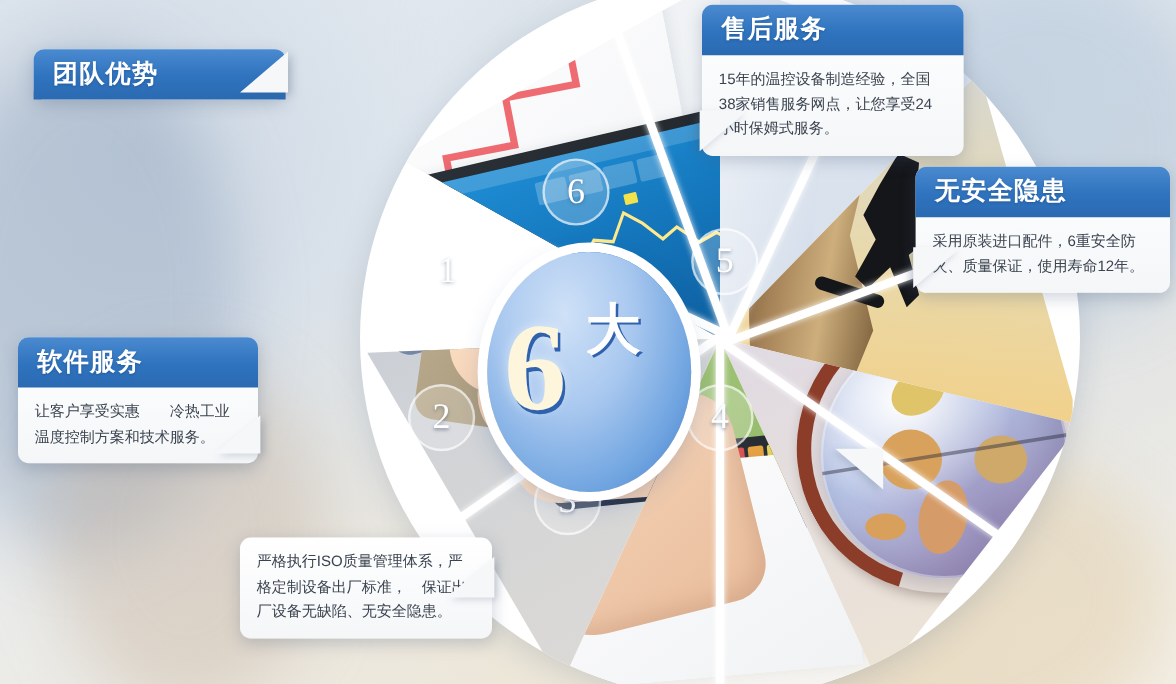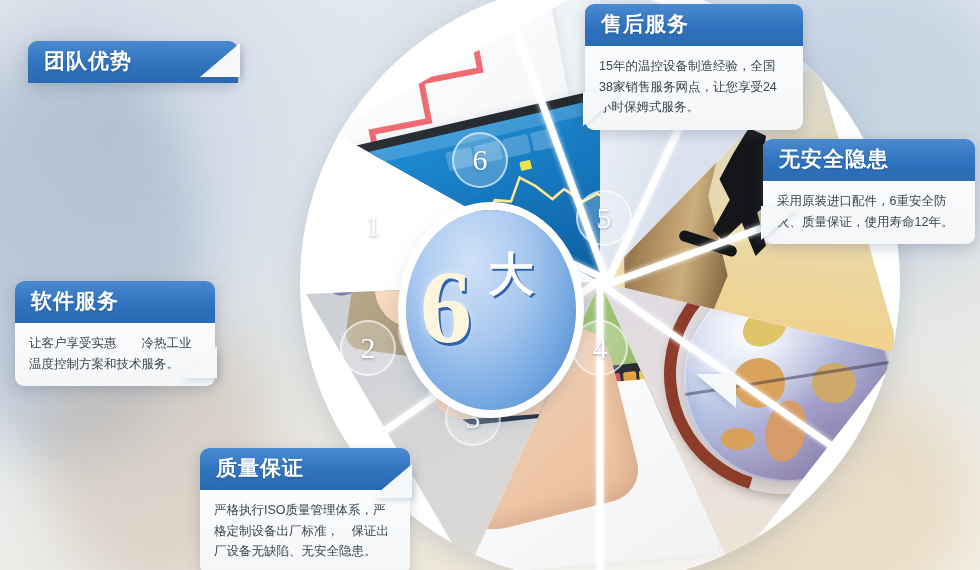--- a/index.html
+++ b/index.html
@@ -459,21 +459,20 @@
   <div class="head">无安全隐患</div>
   <div class="body">采用原装进口配件，6重安全防火、质量保证，使用寿命12年。</div>
   <span class="tail"></span>
 </div>
 
 <div class="callout c-sw">
   <span class="tail"></span>
 </div>
 
 <div class="callout c-qa">
-  <div class="head">质量保证</div>
   <div class="body">严格执行ISO质量管理体系，严格定制设备出厂标准，　保证出厂设备无缺陷、无安全隐患。</div>
   <span class="tail"></span>
 </div>
 
 <div class="callout c-tech">
   <div class="head">软件服务</div>
   <div class="body">让客户享受实惠　　冷热工业温度控制方案和技术服务。</div>
   <span class="tail"></span>
 </div>
 

